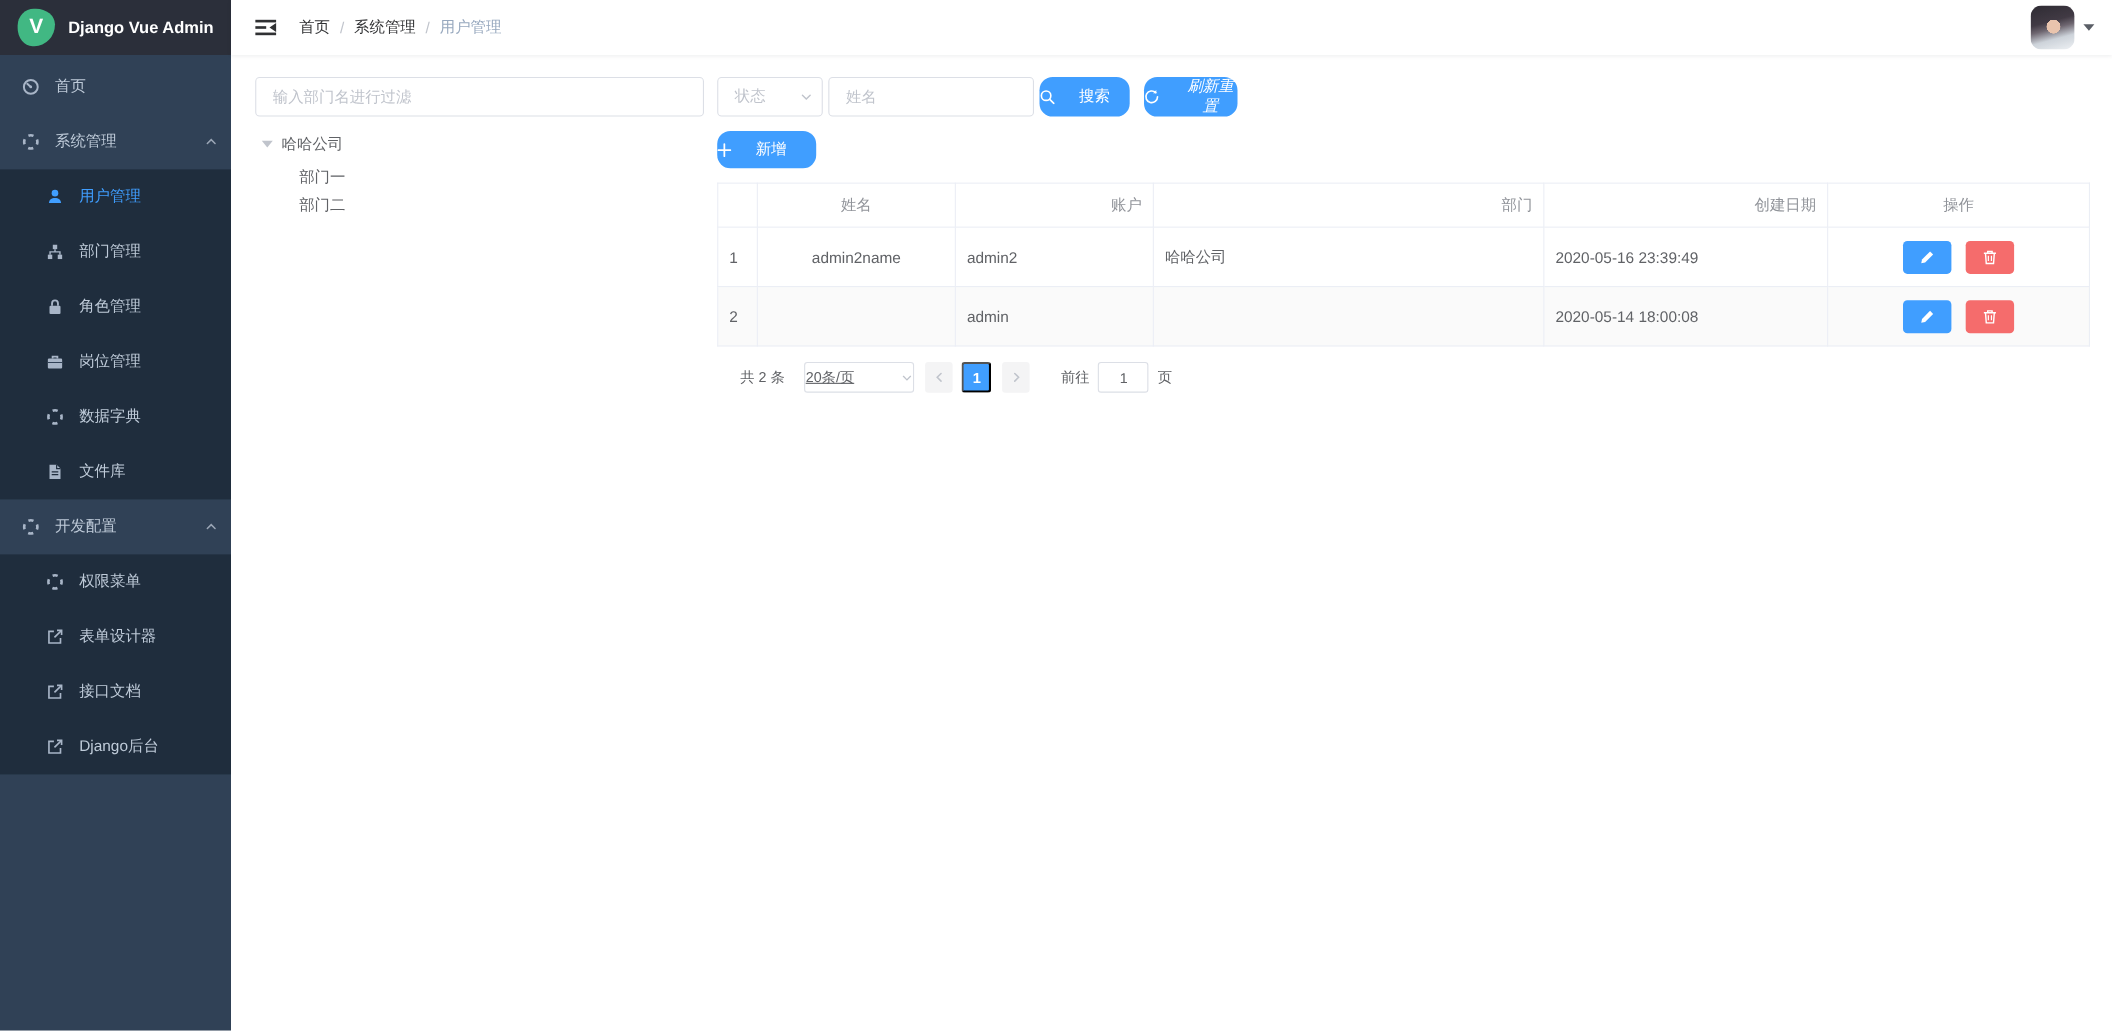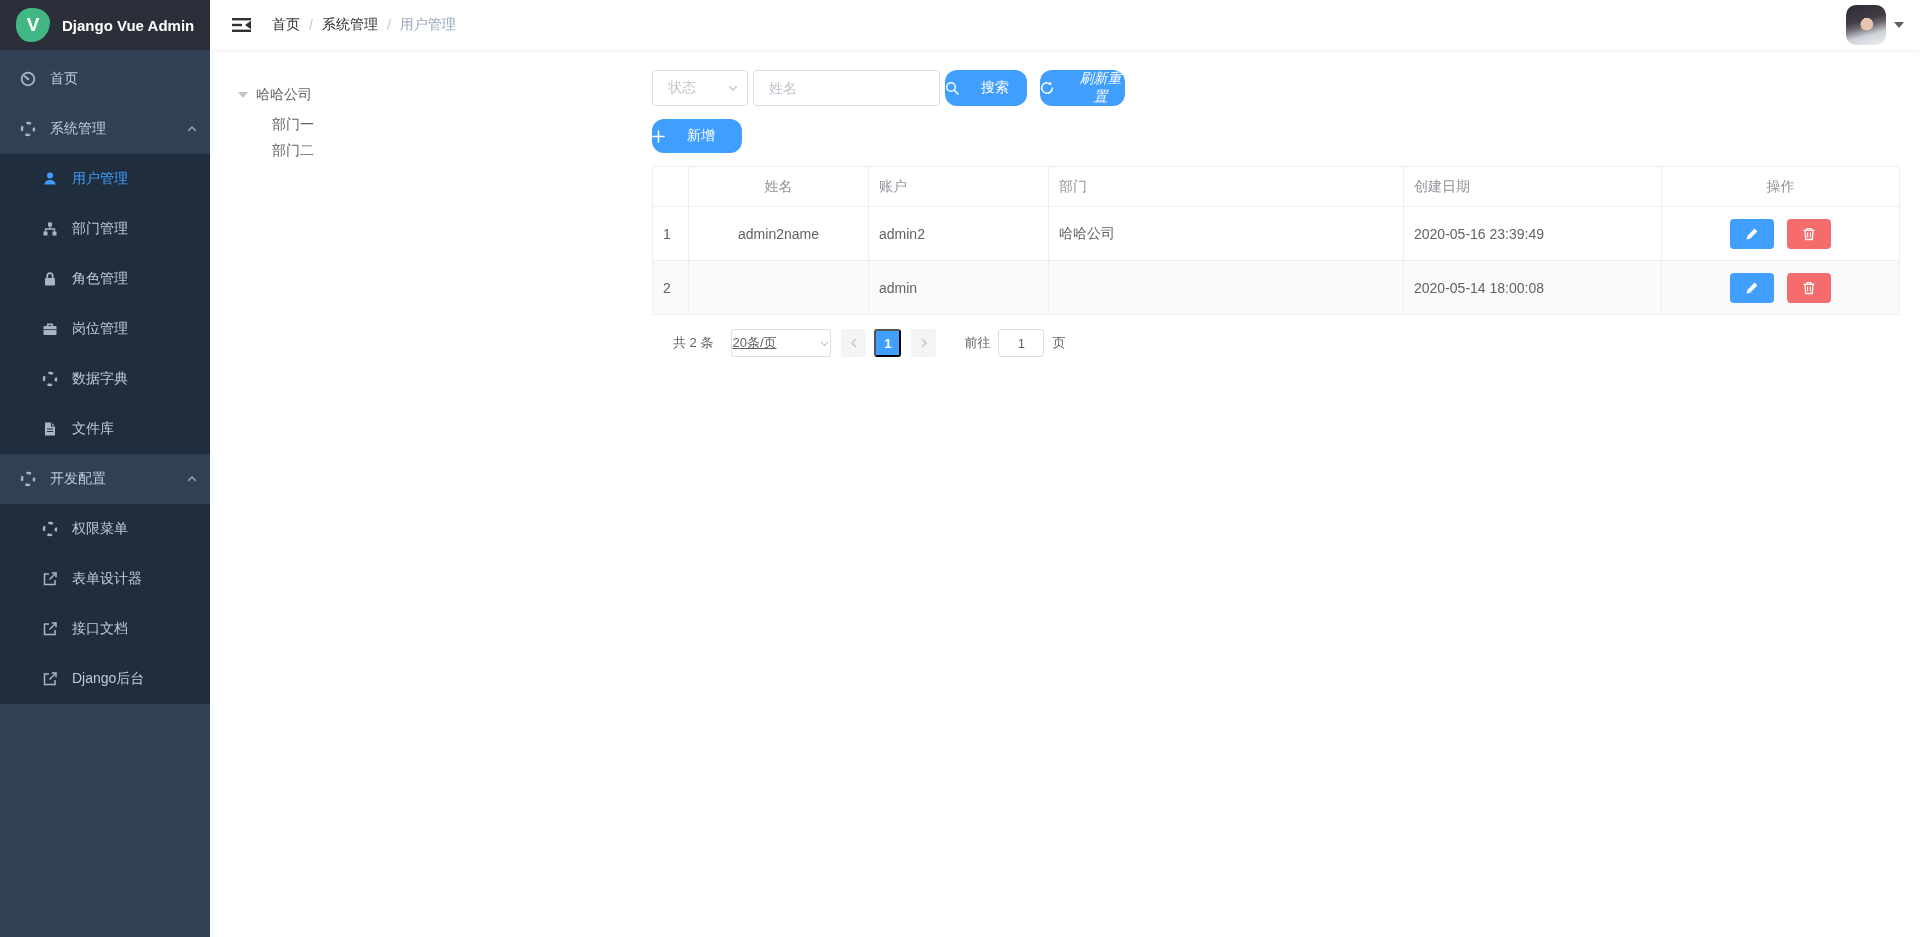--- a/index.html
+++ b/index.html
@@ -59,21 +59,21 @@
   .btn { border:none; border-radius:12px; color:#fff; font-size:14px; font-family:inherit; display:inline-flex; align-items:center; justify-content:flex-start; gap:22px; cursor:pointer; }
   .btn-primary { background:#409EFF; }
   .btn-search { width:82px; height:36px; }
   .btn-reset { width:85px; height:36px; margin-left:13px;font-style:italic; }
   .add-row { margin-top:13px; }
   .btn-add { width:90px; height:34px; }
 
   
   .grid { margin-top:13px; width:100%; border-collapse:collapse; table-layout:fixed; color:#606266; }
   .grid th, .grid td { border:1px solid #ebeef5; padding:0 10px; font-weight:normal; }
-  .grid th { height:40px; color:#909399; text-align:left; }
+  .grid th { height:40px; color:#909399; text-align:right; }
   .grid td { height:54px; }
   .grid tr.stripe td { background:#fafafa; }
   .c-center { text-align:center !important; }
   .op-cell { text-align:center; }
   .mini-btn { width:44px; height:30px; border:none; border-radius:4px; color:#fff; display:inline-flex; align-items:center; justify-content:center; cursor:pointer; vertical-align:middle; }
   .mini-btn + .mini-btn { margin-left:10px; }
   .mini-edit { background:#409EFF; }
   .mini-del { background:#F56C6C; }
 
   
@@ -259,20 +259,21 @@
       </nav>
       <div class="user-area">
         <div class="avatar"></div>
         <div class="caret-down"></div>
       </div>
     </header>
 
     <div class="content">
 
       <div class="left-panel">
+        <input class="text-input" type="text" placeholder="输入部门名进行过滤" style="">
         <div class="tree">
           <div class="tree-node">
             <span class="tree-caret"></span>
             <span>哈哈公司</span>
           </div>
           <div class="tree-node tree-child">
             <span>部门一</span>
           </div>
           <div class="tree-node tree-child">
             <span>部门二</span>

